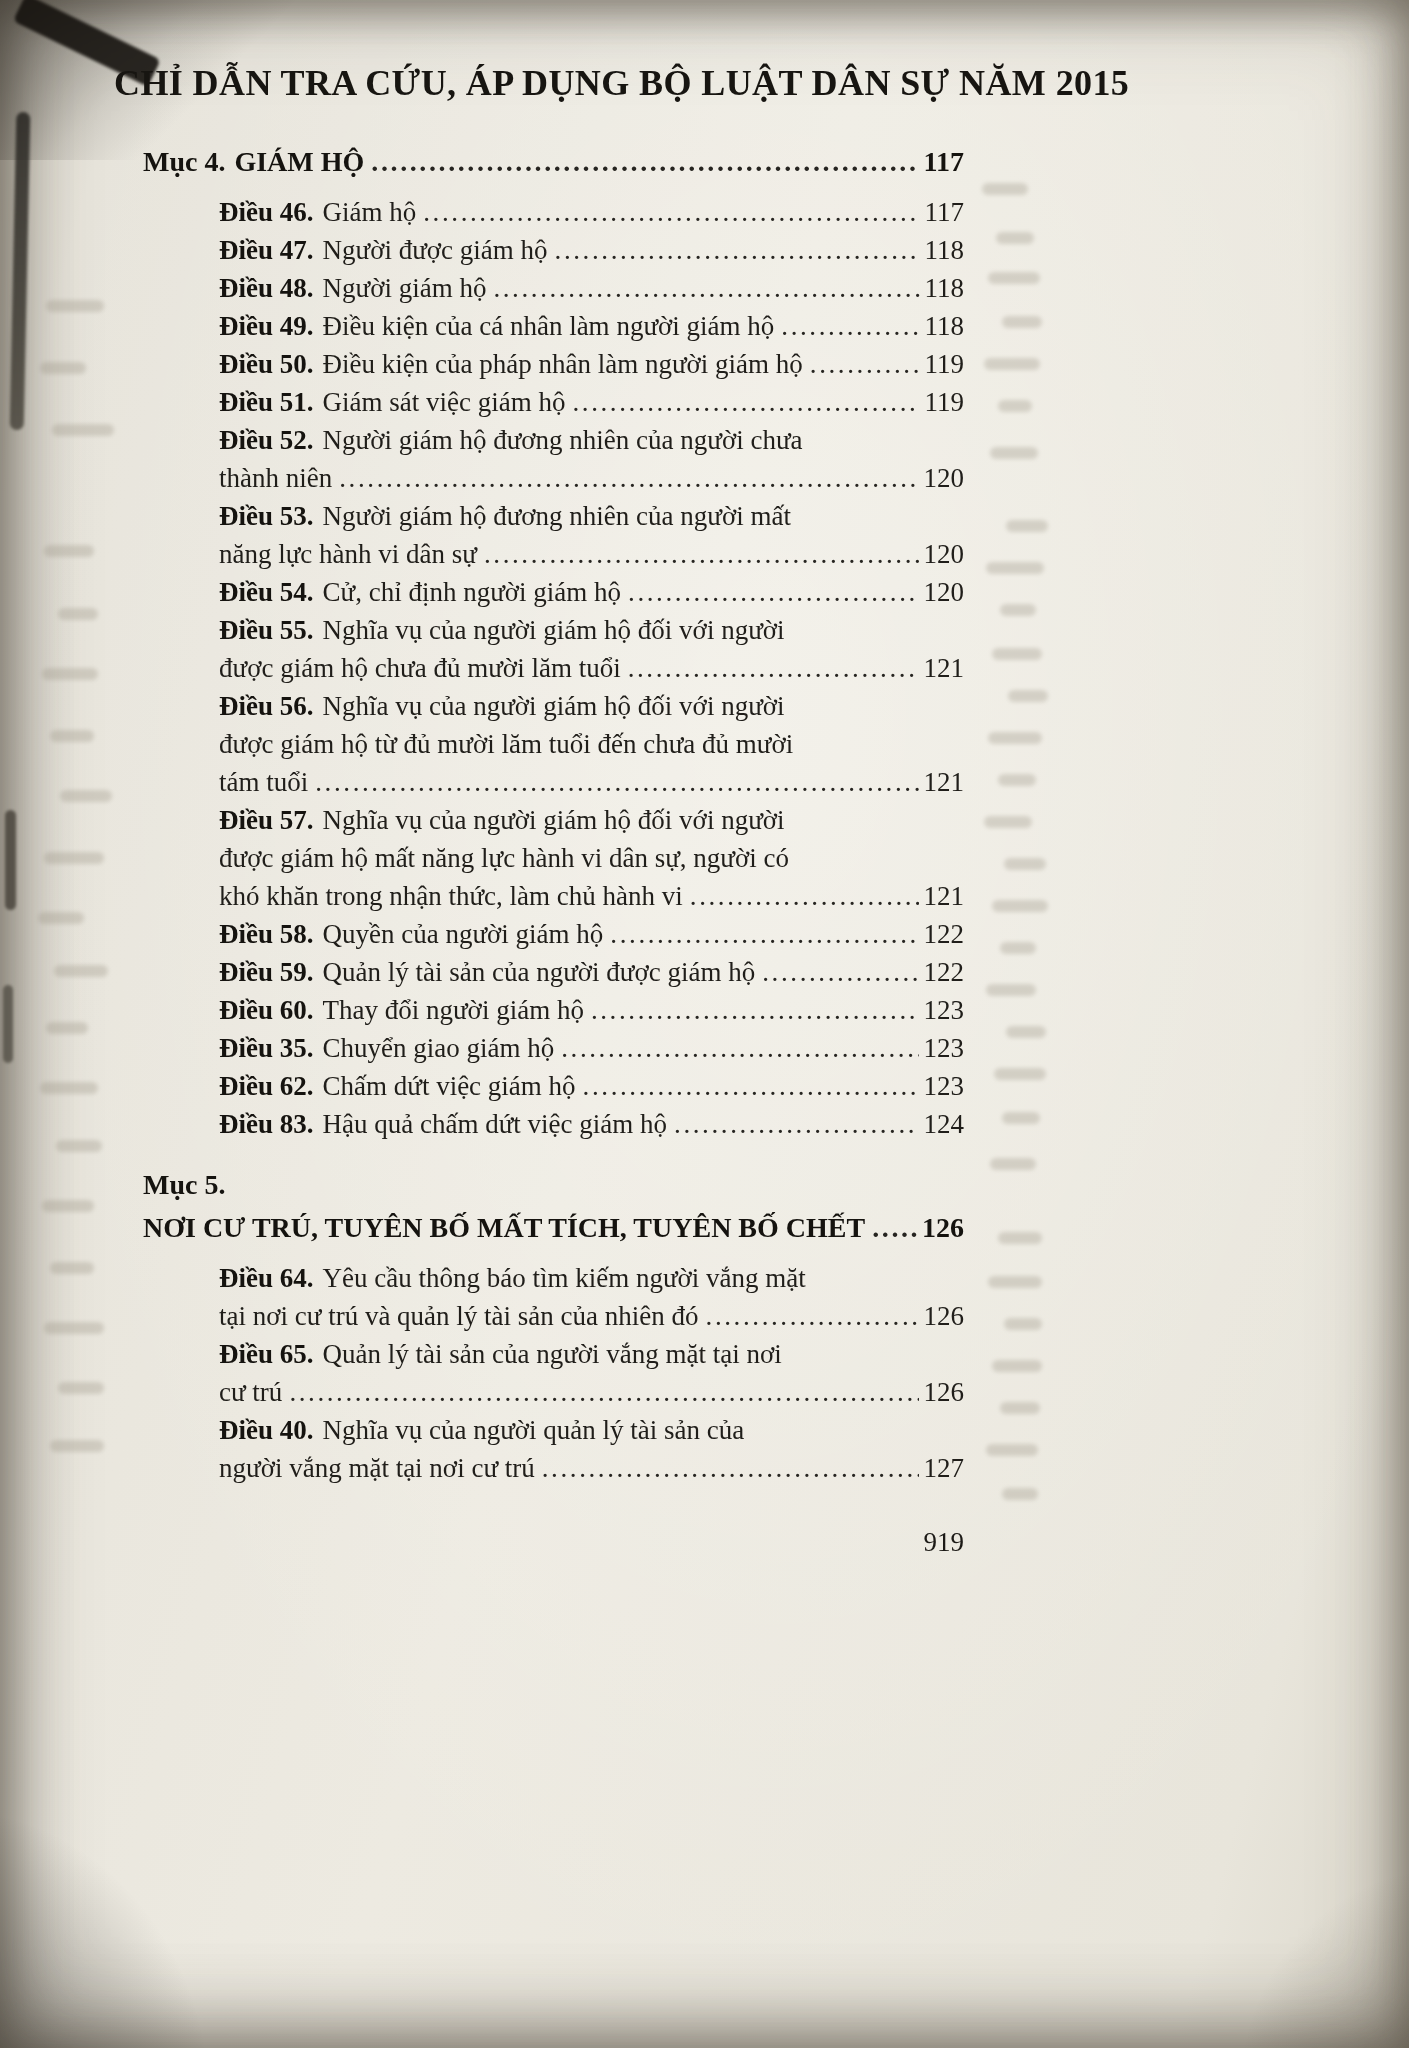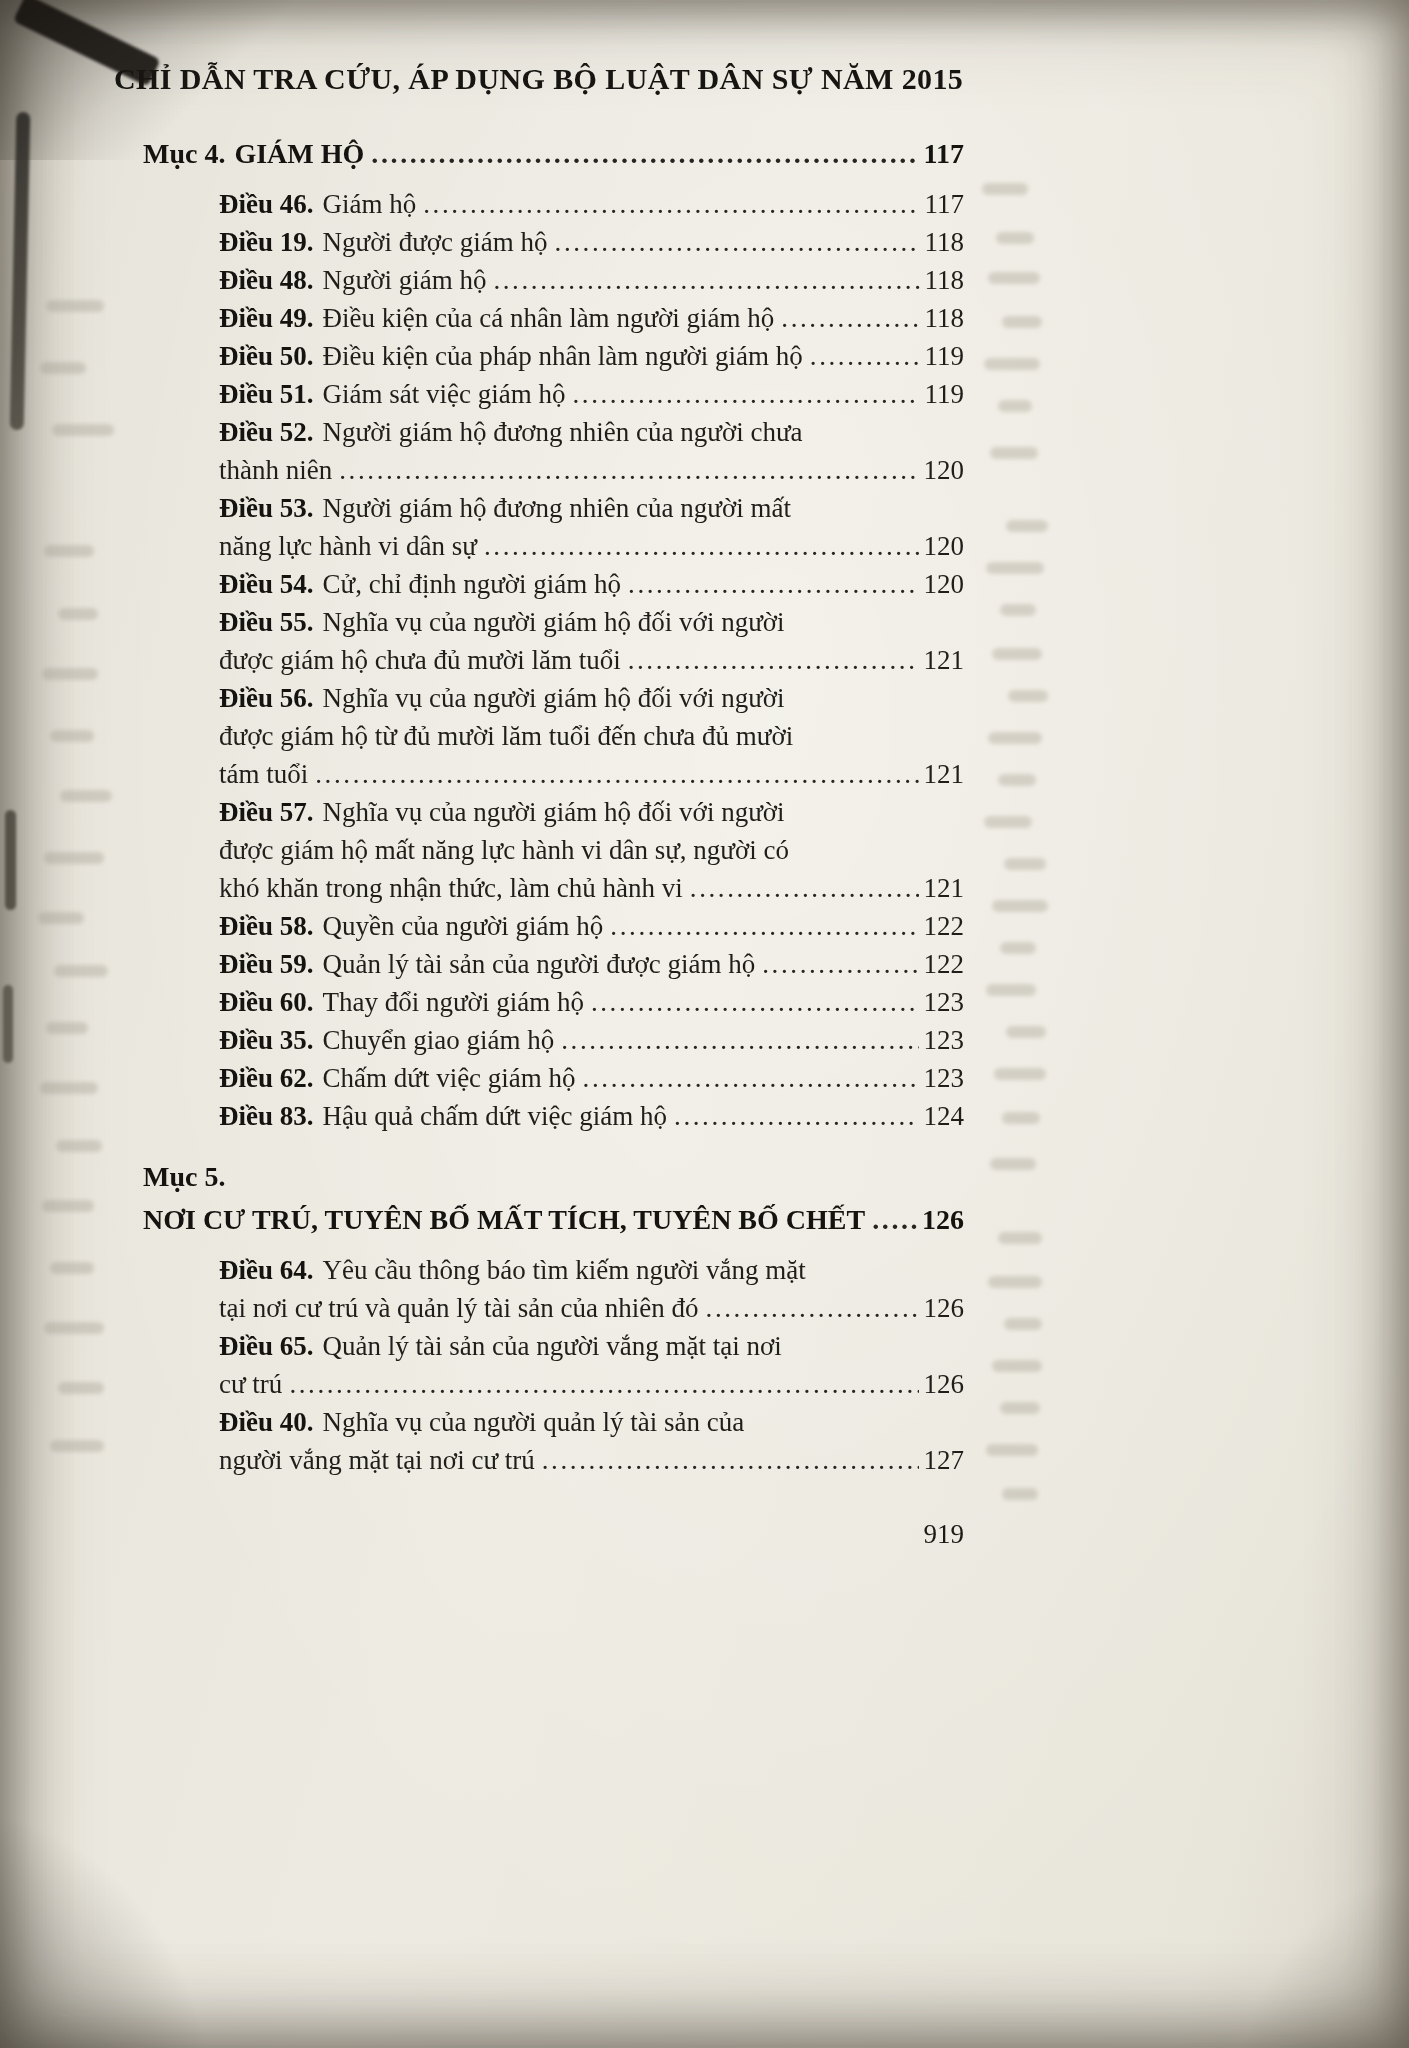--- a/index.html
+++ b/index.html
@@ -84,23 +84,23 @@
 
   
   .content {
     position: absolute;
     left: 114px;
     top: 62px;
     width: 850px;
     color: #201e1a;
   }
   .header-title {
-    text-align: left;
+    text-align: right;
     font-weight: bold;
-    font-size: 30px;
+    font-size: 36px;
     letter-spacing: 0.4px;
     color: #171511;
     margin-bottom: 36px;
     white-space: nowrap;
   }
   .toc-item .line {
     display: flex;
     align-items: baseline;
     font-size: 27px;
     line-height: 38px;
@@ -218,21 +218,21 @@
         <div class="toc-item entry">
           <div class="line">
             <span class="prefix">Điều 46.</span>
             <span class="txt">Giám hộ</span>
             <span class="dots"></span>
             <span class="pg">117</span>
           </div>
         </div>
         <div class="toc-item entry">
           <div class="line">
-            <span class="prefix">Điều 19.</span>
+            <span class="prefix">Điều 47.</span>
             <span class="txt">Người được giám hộ</span>
             <span class="dots"></span>
             <span class="pg">118</span>
           </div>
         </div>
         <div class="toc-item entry">
           <div class="line">
             <span class="prefix">Điều 48.</span>
             <span class="txt">Người giám hộ</span>
             <span class="dots"></span>

